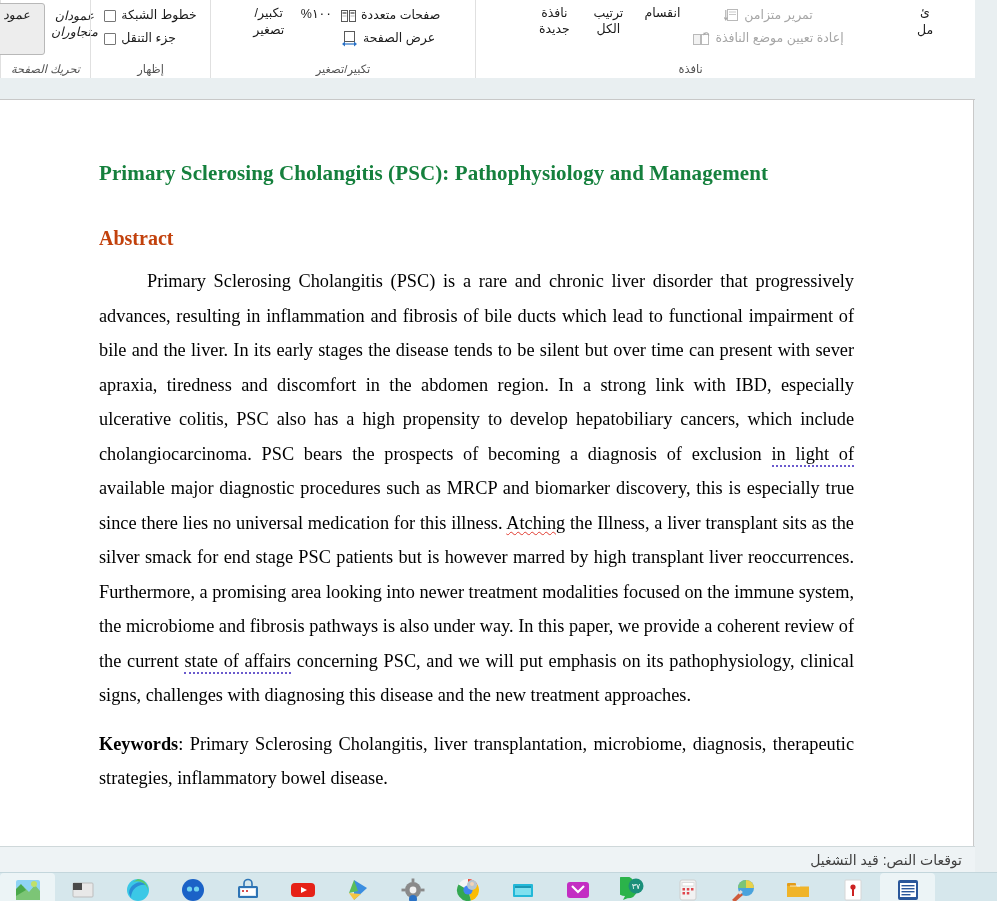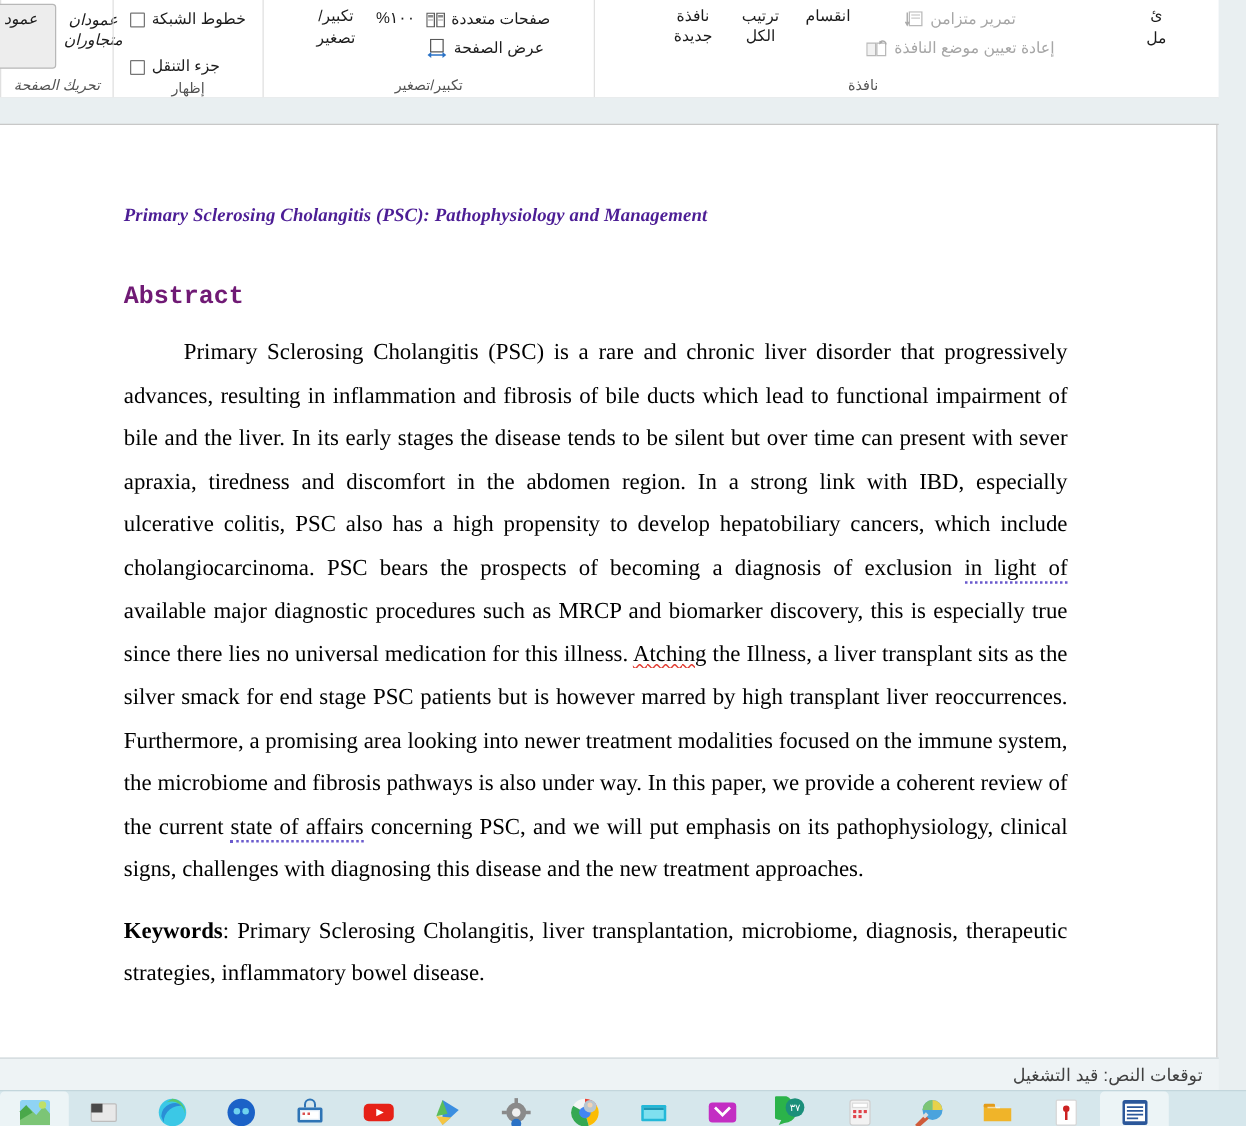--- a/index.html
+++ b/index.html
@@ -39,21 +39,21 @@
     font-size:12.5px;color:#1b1b1b;line-height:16px;text-align:center;
     border:1px solid transparent;border-radius:3px;cursor:default;
   }
   .bigbtn.selected{background:#ededed;border:1px solid #b8b8b8;height:52px;}
 
   
   .cbrow{display:flex;flex-direction:row-reverse;align-items:center;gap:5px;
     font-size:12.5px;color:#1b1b1b;line-height:17px;white-space:nowrap;height:21px;}
   .cbox{width:12px;height:12px;border:1px solid #767676;background:#fff;
     box-sizing:border-box;flex:0 0 auto;border-radius:1px;}
-  .cbcol{display:flex;flex-direction:column;gap:17px;padding-top:2px;}
+  .cbcol{display:flex;flex-direction:column;gap:2px;padding-top:2px;}
 
   
   .zoomcol-left{display:flex;flex-direction:column;align-items:center;gap:1px;padding-top:2px;}
   .zoomlbl{font-size:12.5px;color:#1b1b1b;line-height:16px;text-align:center;white-space:nowrap;}
   .zoomrow{display:flex;flex-direction:row-reverse;align-items:center;gap:5px;
     font-size:12.5px;color:#1b1b1b;line-height:17px;height:21px;white-space:nowrap;}
   .pct{font-size:12.5px;color:#1b1b1b;padding:0 3px;}
 
   
   .ico{display:inline-block;flex:0 0 auto;}
@@ -78,25 +78,25 @@
     position:absolute;left:0;top:100px;width:974px;height:760px;
     background:#ffffff;border-right:1px solid #c9c9c9;box-sizing:border-box;
     overflow:hidden;direction:ltr;
   }
   .doccontent{
     position:absolute;left:99px;top:0;width:755px;
     font-family:"Liberation Serif","DejaVu Serif",serif;
     color:#000;
   }
   .doc-title{
-    font-size:15px;font-weight:bold;font-style:italic;color:#4c1d95;
+    font-size:21px;font-weight:bold;color:#15803d;
     margin:62px 0 0 0;line-height:22px;letter-spacing:.1px;
   }
   .doc-h1{
-    font-size:20px;font-weight:bold;color:#701a75;margin:42px 0 4px 0;line-height:24px;font-family:Liberation Mono, monospace;
+    font-size:20px;font-weight:bold;color:#c2410c;margin:42px 0 4px 0;line-height:24px;
   }
   .doc-p{
     font-size:18.3px;line-height:34.5px;text-align:justify;margin:14px 0 0 0;
     text-justify:inter-word;
   }
   .doc-p.indent{text-indent:48px;}
   .kw-label{font-weight:bold;}
   .sp-err{
     text-decoration:underline;
     text-decoration-style:wavy;

